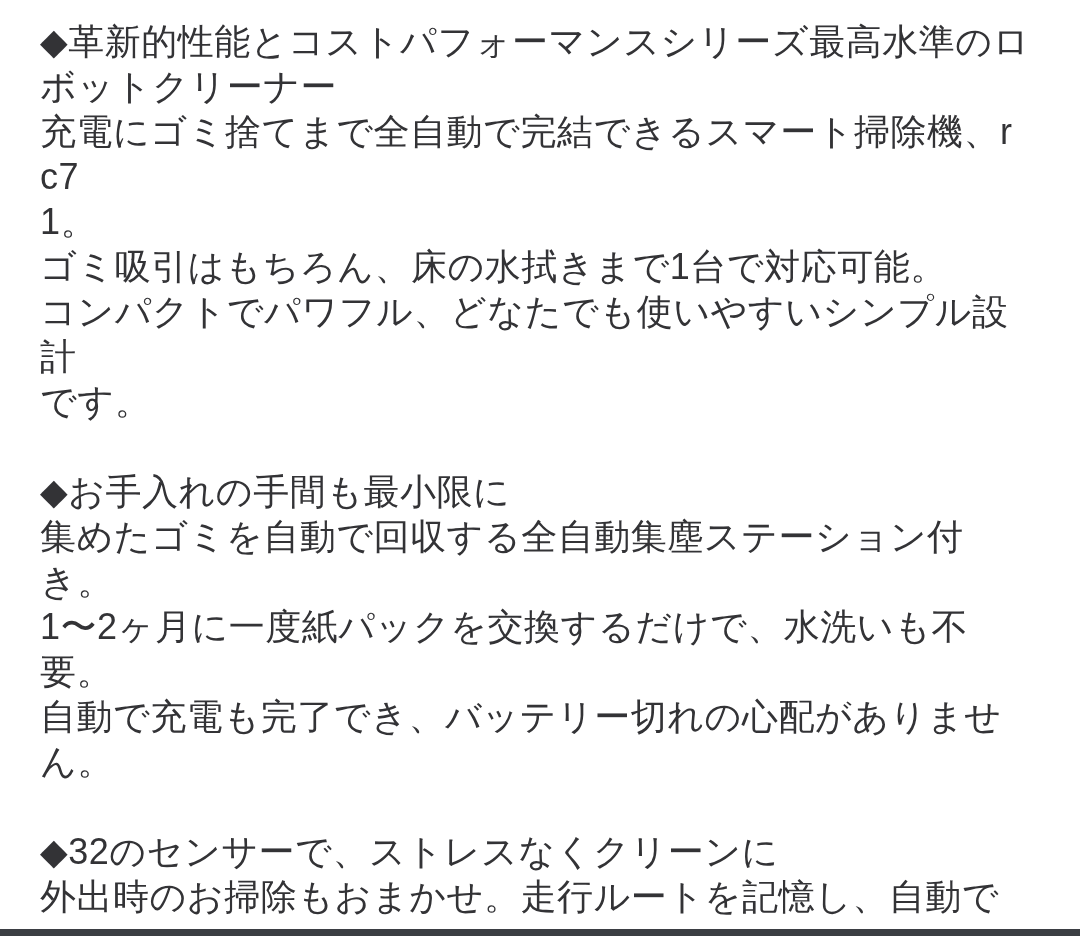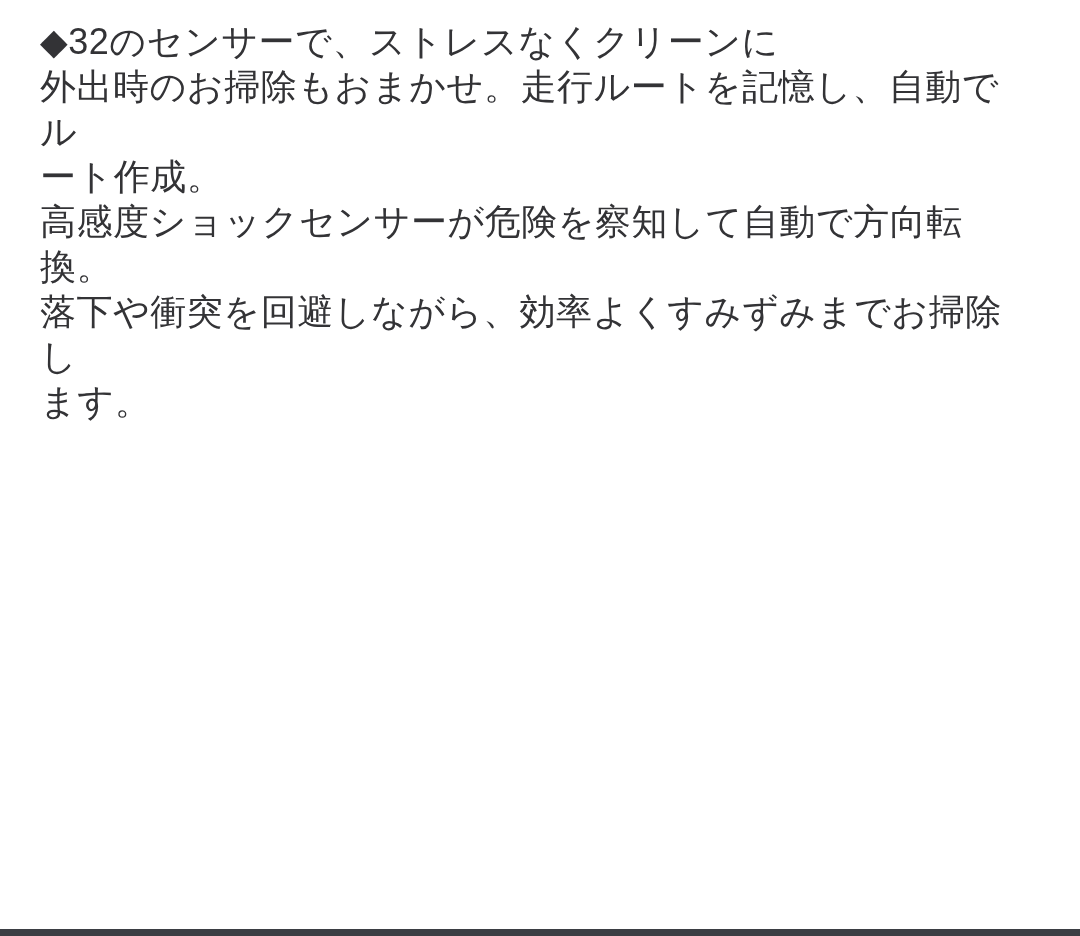--- a/index.html
+++ b/index.html
@@ -36,20 +36,32 @@
     bottom: 0;
     width: 100%;
     height: 7px;
     background: #3b3e43;
   }
 </style>
 </head>
 <body>
 
 <main class="description">
+  <p>◆革新的性能とコストパフォーマンスシリーズ最高水準のロ
+ボットクリーナー
+充電にゴミ捨てまで全自動で完結できるスマート掃除機、rc7
+1。
+ゴミ吸引はもちろん、床の水拭きまで1台で対応可能。
+コンパクトでパワフル、どなたでも使いやすいシンプル設計
+です。</p>
+  <p>◆お手入れの手間も最小限に
+集めたゴミを自動で回収する全自動集塵ステーション付き。
+1〜2ヶ月に一度紙パックを交換するだけで、水洗いも不要。
+自動で充電も完了でき、バッテリー切れの心配がありませ
+ん。</p>
   <p>◆32のセンサーで、ストレスなくクリーンに
 外出時のお掃除もおまかせ。走行ルートを記憶し、自動でル
 ート作成。
 高感度ショックセンサーが危険を察知して自動で方向転換。
 落下や衝突を回避しながら、効率よくすみずみまでお掃除し
 ます。</p>
 </main>
 
 <div class="bottom-bar"></div>
 

